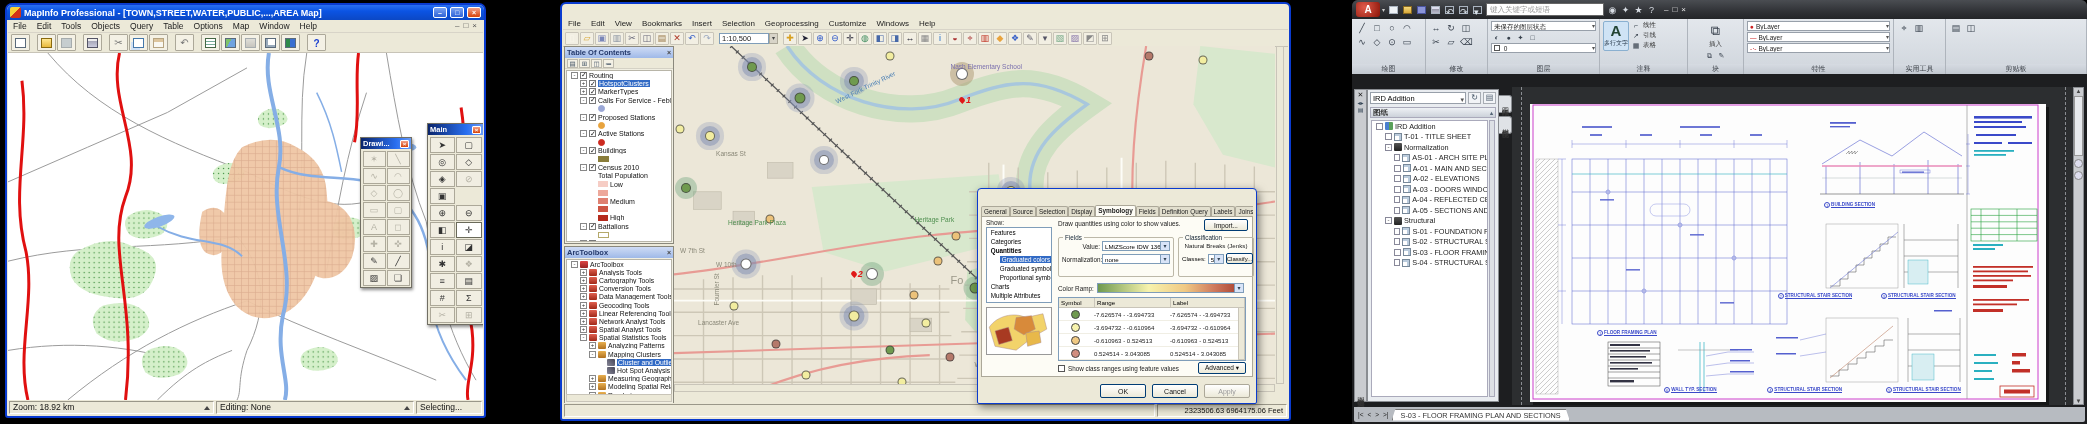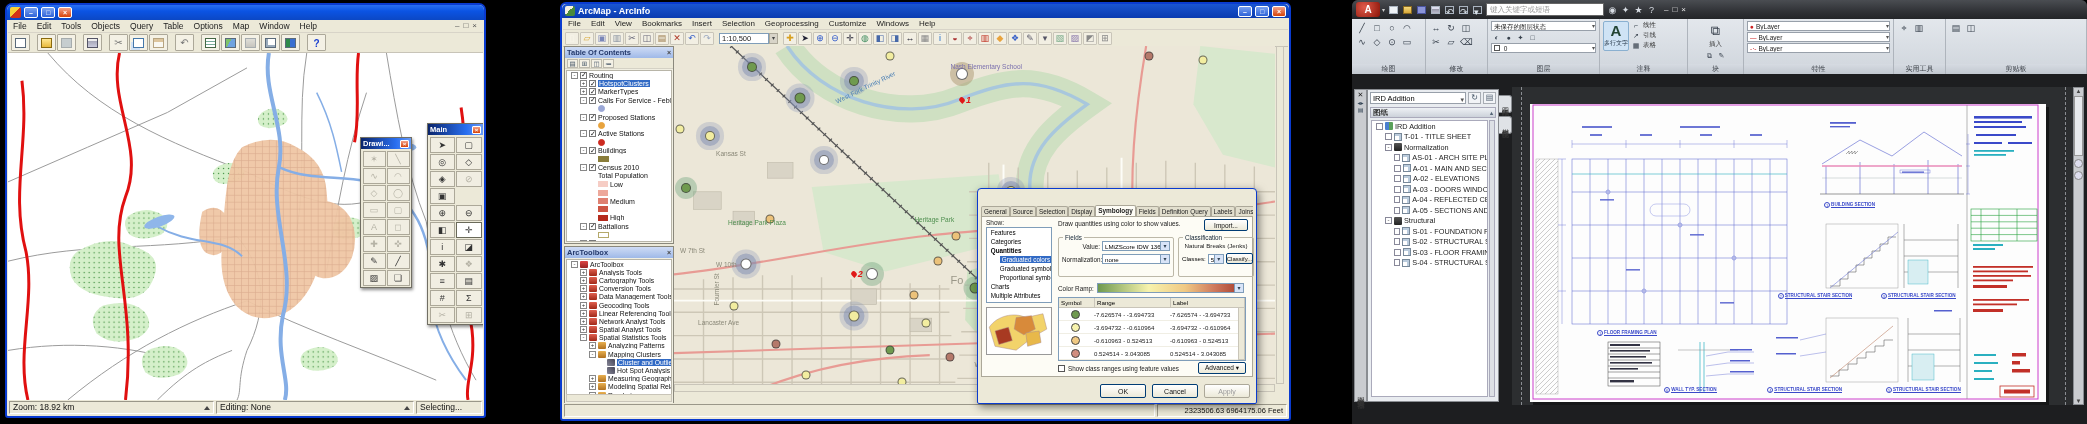--- a/index.html
+++ b/index.html
@@ -180,20 +180,21 @@
 #laytabs{position:absolute;left:2px;right:2px;bottom:2px;height:15px;background:#b7bbc1;display:flex;align-items:center;font-size:7px;color:#333;gap:2px;padding:0 3px;border-radius:0 0 2px 2px}
 #laytabs .nav{font-size:6.5px;color:#222;padding:0 1px}
 #laytabs .ltab{background:#fff;border:1px solid #777;border-bottom:none;padding:1px 8px;font-size:7.3px;clip-path:polygon(4px 0,calc(100% - 4px) 0,100% 100%,0 100%);white-space:nowrap}
 </style>
 <style>.showitem.selected{background:#316ac5;color:#fff;padding:0 2px}.showitem.bold{font-weight:bold}</style></head>
 <body>
 
 <section class="xpwin" id="mi">
   <div class="xptitle">
     <span class="logo"></span>
+    <span class="ttl">MapInfo Professional - [TOWN,STREET,WATER,PUBLIC,...,AREA Map]</span>
     <span class="wbtn">–</span>
     <span class="wbtn">□</span>
     <span class="wbtn close">×</span>
   </div>
   <div class="menubar menus">
 
   <span class="mi">File</span>
       <span class="mi">Edit</span>
       <span class="mi">Tools</span>
       <span class="mi">Objects</span>
@@ -387,27 +388,20 @@
     </div>
   </div>
   <div class="statusbar">
     <span class="scell up" style="width:205px">Zoom: 18.92 km</span>
     <span class="scell up" style="width:198px">Editing: None</span>
     <span class="scell" style="flex:1">Selecting...</span>
   </div>
 </section>
 
 <section class="xpwin" id="am">
-  <div class="xptitle" style="height:14px;background:linear-gradient(#1a55d0,#0a3bb0)">
-    <span style="width:10px;height:10px;background:linear-gradient(135deg,#f5f0e0 45%,#4a8a3a 45%);border-radius:2px"></span>
-    <span class="ttl">ArcMap - ArcInfo</span>
-    <span class="wbtn">–</span>
-    <span class="wbtn">□</span>
-    <span class="wbtn close">×</span>
-  </div>
   <div class="menubar menus">
 
   <span class="mi">File</span>
       <span class="mi">Edit</span>
       <span class="mi">View</span>
       <span class="mi">Bookmarks</span>
       <span class="mi">Insert</span>
       <span class="mi">Selection</span>
       <span class="mi">Geoprocessing</span>
       <span class="mi">Customize</span>
@@ -1489,13 +1483,20 @@
         </div>
     </div>
   </div>
   <div id="cadscroll">
     <span>▲</span>
     <span class="thumb"></span>
     <span class="wheel"></span>
     <span class="wheel"></span>
     <span style="margin-top:auto">▼</span>
   </div>
+  <div id="laytabs">
+    <span class="nav">|&lt;</span>
+    <span class="nav">&lt;</span>
+    <span class="nav">&gt;</span>
+    <span class="nav">&gt;|</span>
+    <span class="ltab">S-03 - FLOOR FRAMING PLAN AND SECTIONS</span>
+  </div>
 </section>
 
 </body></html>

